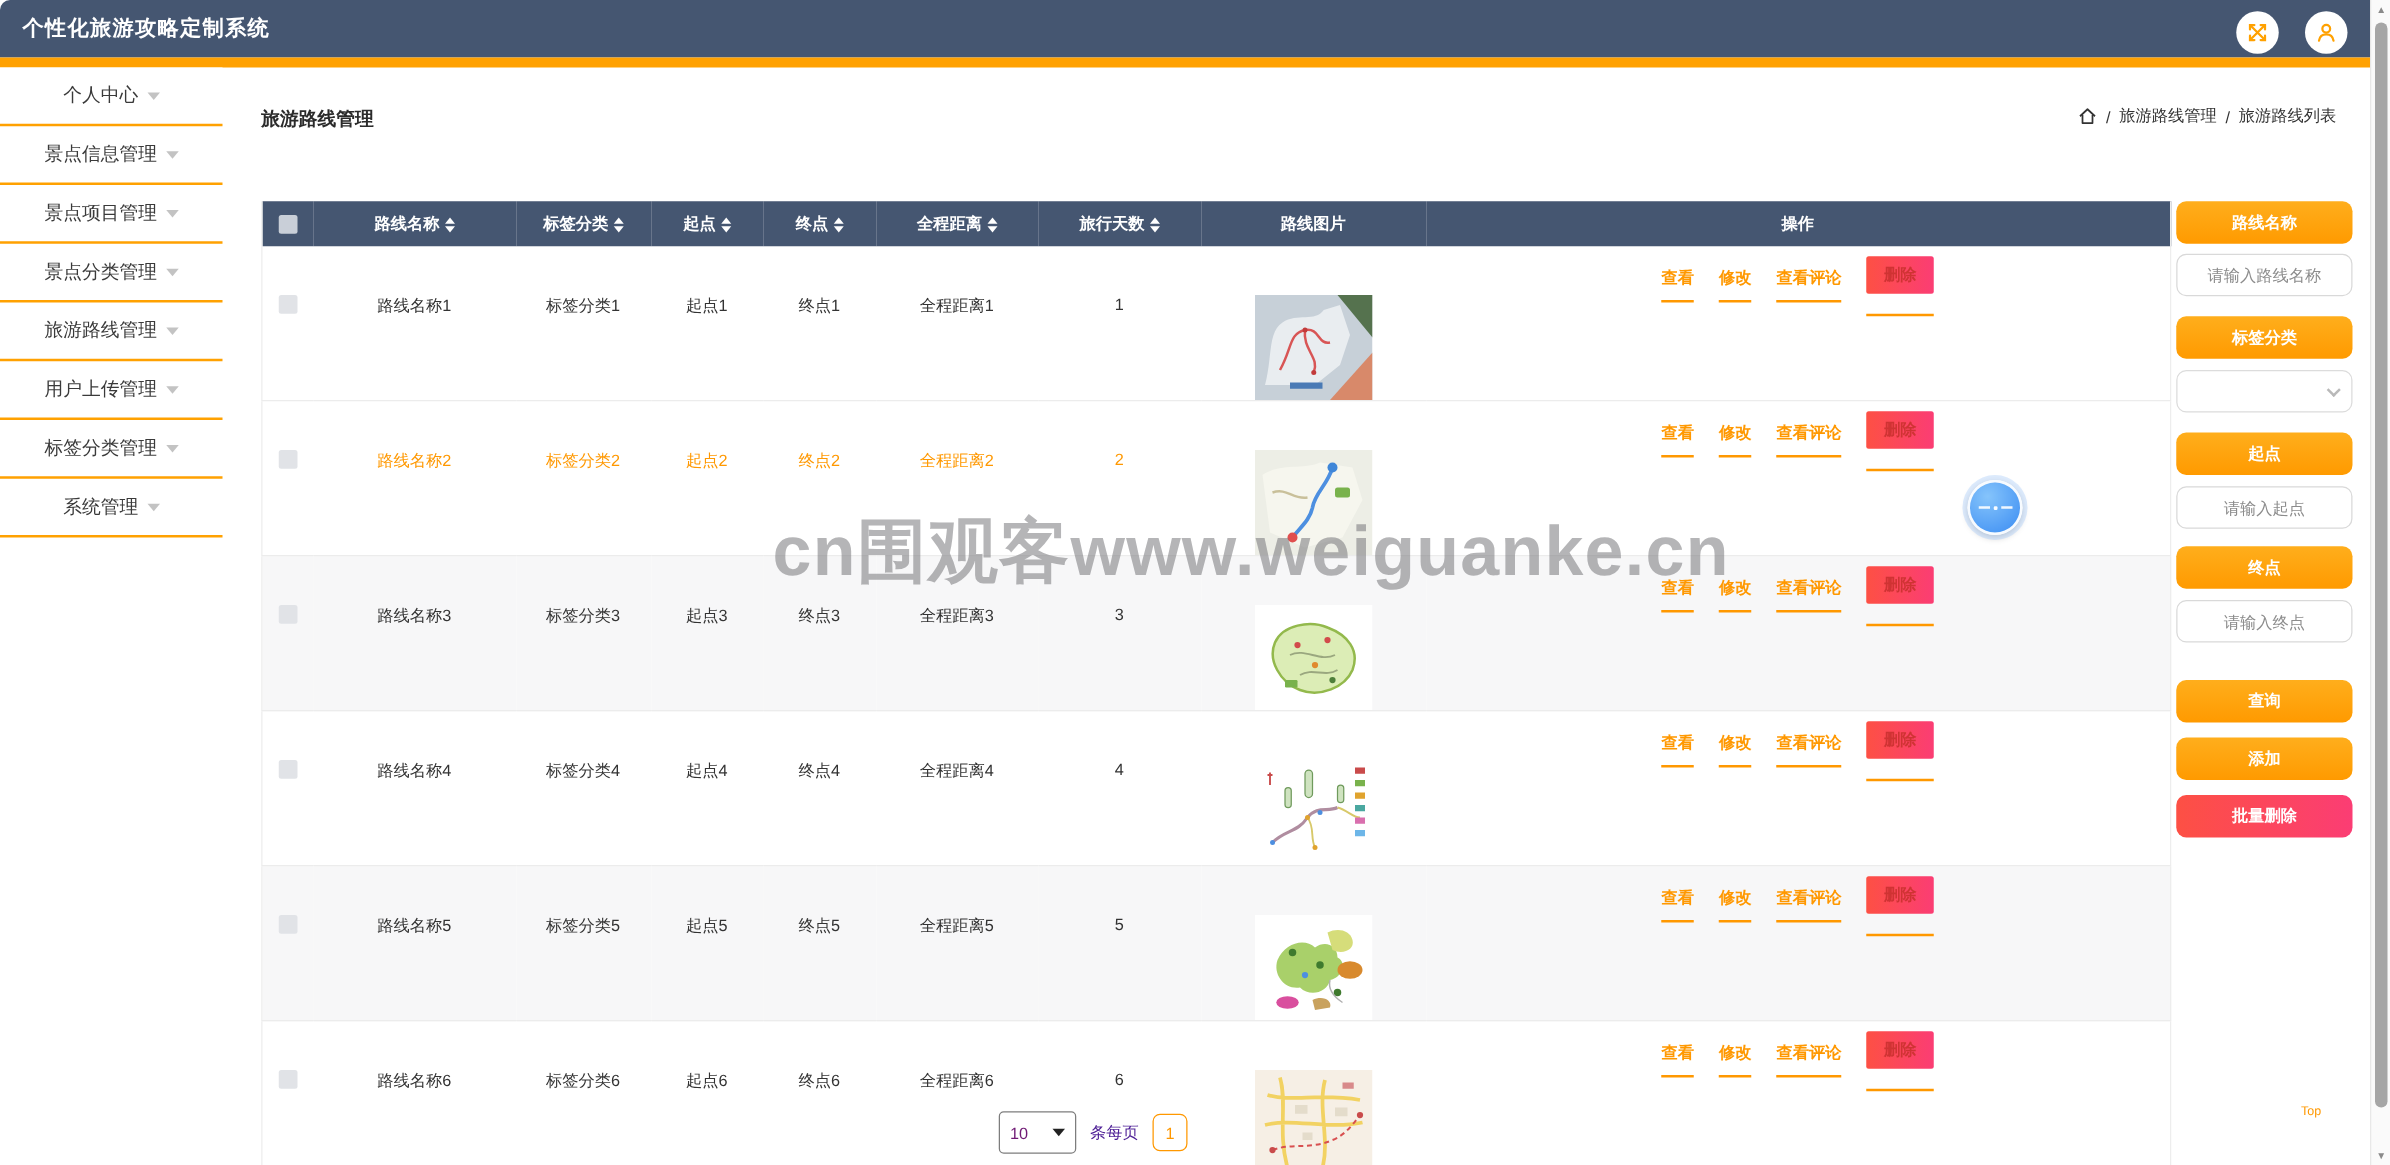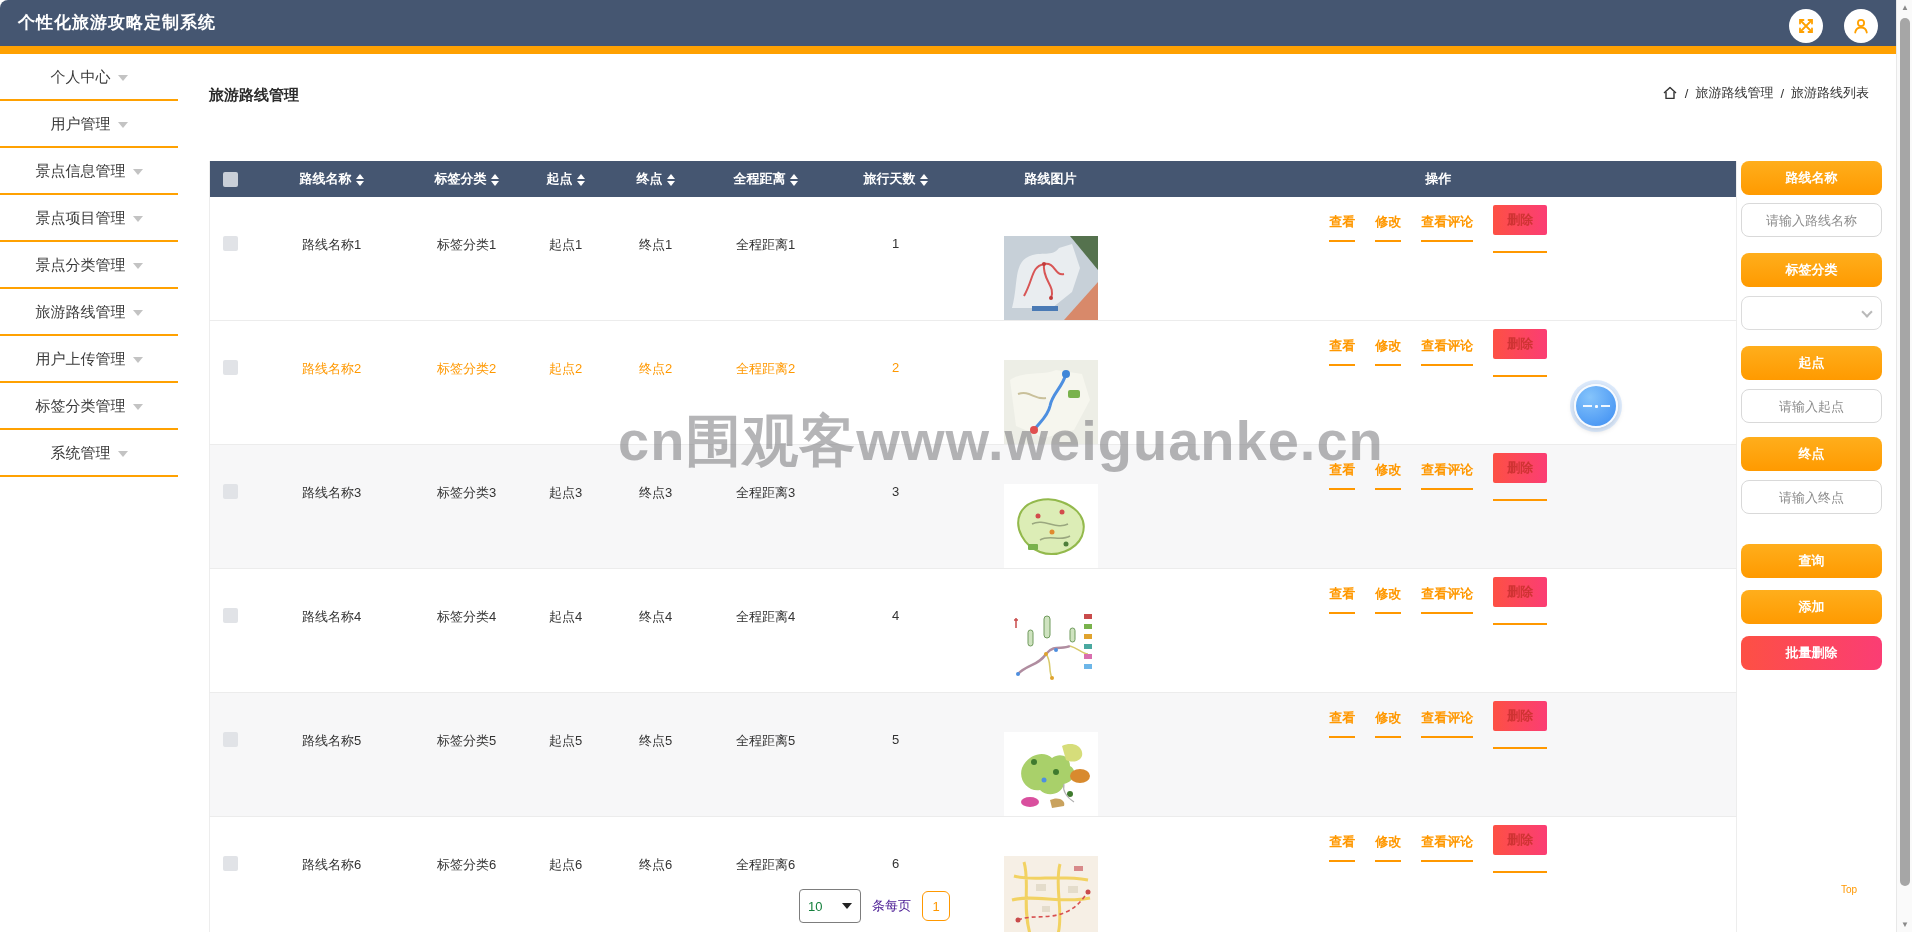--- a/index.html
+++ b/index.html
@@ -57,21 +57,21 @@
   .p-input { height:34px; border:1px solid #d9d9d9; border-radius:8px; font-size:13px; color:#333; text-align:center; outline:none; font-family:inherit; width:100%; }
   .p-input::placeholder { color:#8c8c8c; }
   .p-select { height:34px; border:1px solid #dcdcdc; border-radius:8px; background:#fff; display:flex; align-items:center; justify-content:flex-end; padding-right:10px; cursor:pointer; }
   .sel-chevron { width:8px; height:8px; border-right:2px solid #b9b9b9; border-bottom:2px solid #b9b9b9; transform:rotate(45deg); margin-bottom:3px; }
   .p-danger { height:34px; border:none; border-radius:8px; background:linear-gradient(90deg,#fd5044,#fb3d74); color:#fff; font-size:13px; font-weight:bold; font-family:inherit; cursor:pointer; }
   .mb8{margin-bottom:8px;} .mb9{margin-bottom:9px;} .mb12{margin-bottom:12px;}
   .mb14{margin-bottom:14px;} .mb16{margin-bottom:16px;} .mb24{margin-bottom:30px;}
 
   
   .pagination { position:absolute; left:799px; top:889px; display:flex; align-items:center; gap:11px; }
-  .pg-select { width:62px; height:30px; border:1px solid #7d7d7d; border-radius:4px; background:#fff; display:flex; align-items:center; justify-content:space-between; padding:16px 8px; font-size:13px; color:#15803d; cursor:pointer; }
+  .pg-select { width:62px; height:30px; border:1px solid #7d7d7d; border-radius:4px; background:#fff; display:flex; align-items:center; justify-content:space-between; padding:16px 8px; font-size:13px; color:#701a75; cursor:pointer; }
   .pg-chevron { width:0; height:0; border-left:5px solid transparent; border-right:5px solid transparent; border-top:6px solid #222; }
   .pg-label { font-size:13px; color:#4c1d95; }
   .pg-page { width:28px; height:30px; border:1px solid #ff9800; border-radius:6px; color:#ff9800; font-size:13px; display:flex; align-items:center; justify-content:center; cursor:pointer; background:#fff; }
 
   .top-link { position:absolute; top:884px; right:55px; color:#ff9800; font-size:10px; cursor:pointer; }
 
   
   .scrollbar { position:absolute; right:0; top:0; width:16px; height:932px; background:#fafafa; border-left:1px solid #e8e8e8; }
   .sb-arrow { position:absolute; left:0; width:16px; text-align:center; font-size:8px; color:#8a8a8a; cursor:pointer; }
   .sb-arrow.up { top:3px; }
@@ -113,21 +113,20 @@
           <circle cx="9" cy="6" r="3.1"></circle>
           <path d="M3.2 15.5 C3.8 11.8 6.2 10.5 9 10.5 C11.8 10.5 14.2 11.8 14.8 15.5"></path>
         </g>
       </svg>
     </div>
   </div>
   <div class="accent-stripe"></div>
 
   <div class="sidebar">
     <div class="side-item"><span>个人中心</span><span class="side-caret"></span></div>
-    <div class="side-item"><span>用户管理</span><span class="side-caret"></span></div>
     <div class="side-item"><span>景点信息管理</span><span class="side-caret"></span></div>
     <div class="side-item"><span>景点项目管理</span><span class="side-caret"></span></div>
     <div class="side-item"><span>景点分类管理</span><span class="side-caret"></span></div>
     <div class="side-item"><span>旅游路线管理</span><span class="side-caret"></span></div>
     <div class="side-item"><span>用户上传管理</span><span class="side-caret"></span></div>
     <div class="side-item"><span>标签分类管理</span><span class="side-caret"></span></div>
     <div class="side-item"><span>系统管理</span><span class="side-caret"></span></div>
   </div>
 
   <div class="page-title">旅游路线管理</div>

